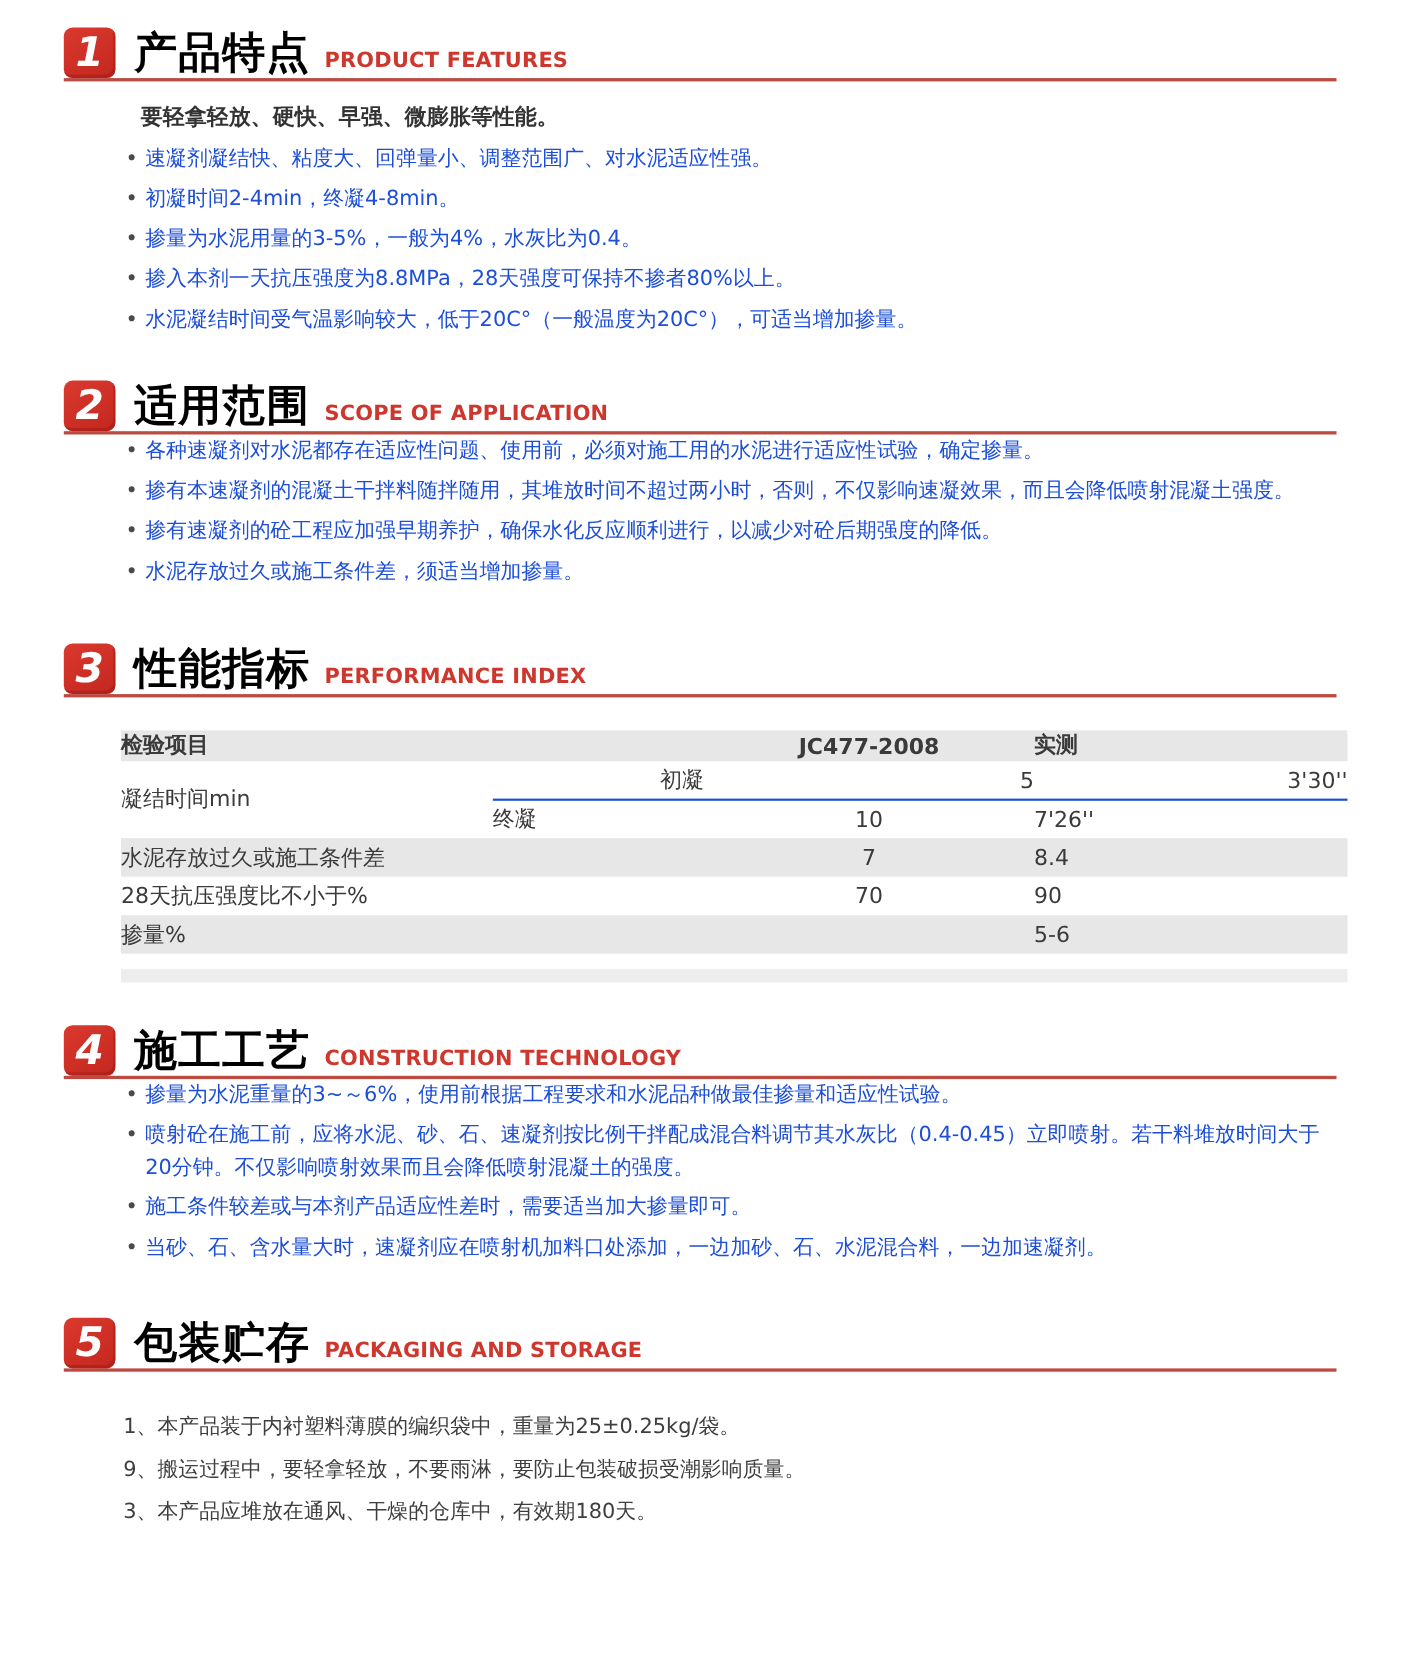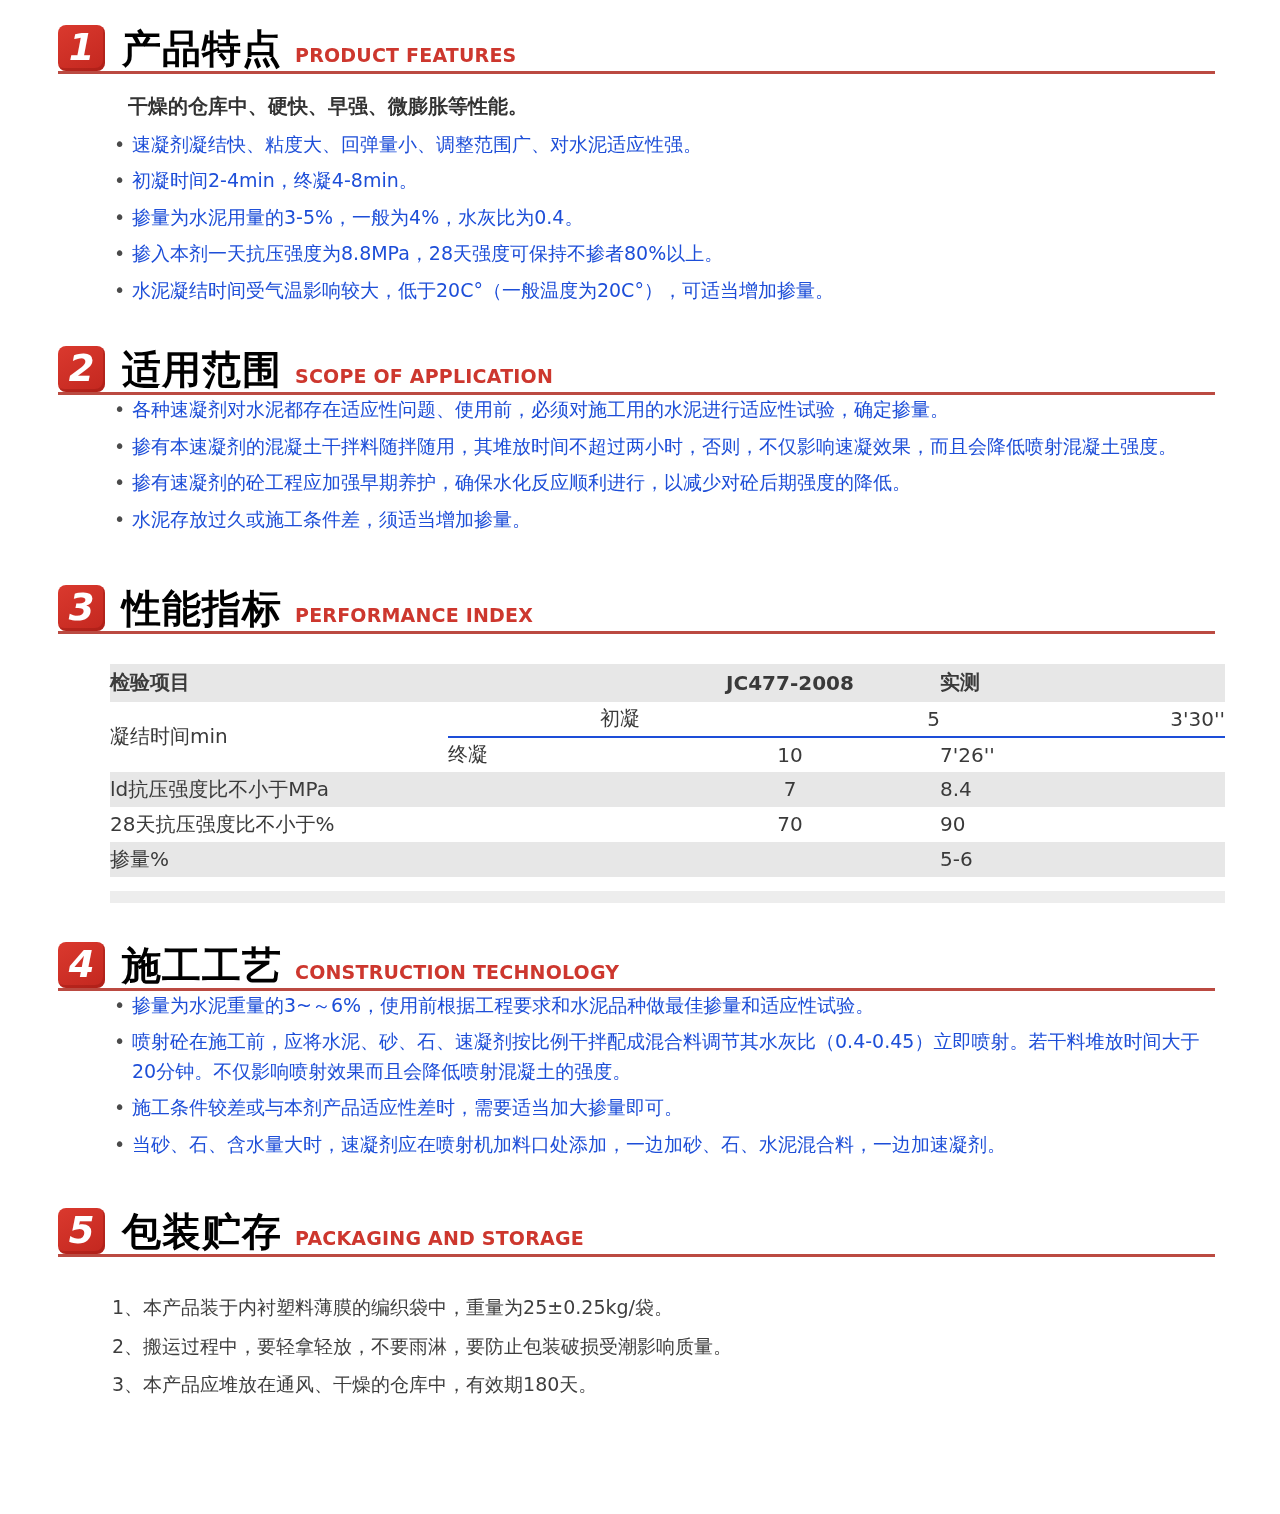--- a/index.html
+++ b/index.html
@@ -105,21 +105,21 @@
     width: 1115px;
     margin: 30px 0 0 110px;
     font-size: 20px;
     color: #3a3a3a;
   }
   table.perf td {
     padding: 0;
     vertical-align: middle;
     height: 35px;
   }
-  table.perf tr.head td { height: 38px; font-weight: bold; }
+  table.perf tr.head td { height: 28px; font-weight: bold; }
   .gray { background: #e7e7e7; }
   .c1 { padding-left: 18px; }
   .c2 { padding-left: 52px; }
   .c3 { text-align: center; }
   .c4 { padding-left: 100px; }
   td.divb { border-bottom: 2px solid #1d4ed8; text-align: right; }
   .table-bottom-bar {
     width: 1115px; height: 12px;
     margin: 14px 0 0 110px;
     background: #ededed;
@@ -130,21 +130,21 @@
 
 <div class="page">
 
   <div class="sec1">
     <div class="sec-header">
       <div class="badge">1</div>
       <div class="title-cn">产品特点</div>
       <div class="title-en">PRODUCT FEATURES</div>
     </div>
     <div class="content">
-      <p class="lead">干燥的仓库中、硬快、早强、微膨胀等性能。</p>
+      <p class="lead">要轻拿轻放、硬快、早强、微膨胀等性能。</p>
       <ul class="bullets s1-bullets">
           <li>速凝剂凝结快、粘度大、回弹量小、调整范围广、对水泥适应性强。</li>
           <li>初凝时间2-4min，终凝4-8min。</li>
           <li>掺量为水泥用量的3-5%，一般为4%，水灰比为0.4。</li>
           <li>掺入本剂一天抗压强度为8.8MPa，28天强度可保持不掺者80%以上。</li>
           <li>水泥凝结时间受气温影响较大，低于20C°（一般温度为20C°），可适当增加掺量。</li>
         </ul>
     </div>
   </div>
 
@@ -189,21 +189,21 @@
         <td class="c2 divb">初凝</td>
         <td class="c3 divb">5</td>
         <td class="c4 divb">3'30''</td>
       </tr>
       <tr>
         <td class="c2">终凝</td>
         <td class="c3">10</td>
         <td class="c4">7'26''</td>
       </tr>
       <tr class="gray">
-        <td class="c1" colspan="2">ld抗压强度比不小于MPa</td>
+        <td class="c1" colspan="2">水泥存放过久或施工条件差</td>
         <td class="c3">7</td>
         <td class="c4">8.4</td>
       </tr>
       <tr>
         <td class="c1" colspan="2">28天抗压强度比不小于%</td>
         <td class="c3">70</td>
         <td class="c4">90</td>
       </tr>
       <tr class="gray">
         <td class="c1" colspan="2">掺量%</td>
@@ -233,19 +233,19 @@
 
   <div class="sec5">
     <div class="sec-header">
       <div class="badge">5</div>
       <div class="title-cn">包装贮存</div>
       <div class="title-en">PACKAGING AND STORAGE</div>
     </div>
     <div class="content">
       <div class="numlist">
         <p>1、本产品装于内衬塑料薄膜的编织袋中，重量为25±0.25kg/袋。</p>
-        <p>2、搬运过程中，要轻拿轻放，不要雨淋，要防止包装破损受潮影响质量。</p>
+        <p>9、搬运过程中，要轻拿轻放，不要雨淋，要防止包装破损受潮影响质量。</p>
         <p>3、本产品应堆放在通风、干燥的仓库中，有效期180天。</p>
       </div>
     </div>
   </div>
 
 </div>
 
 </body></html>

